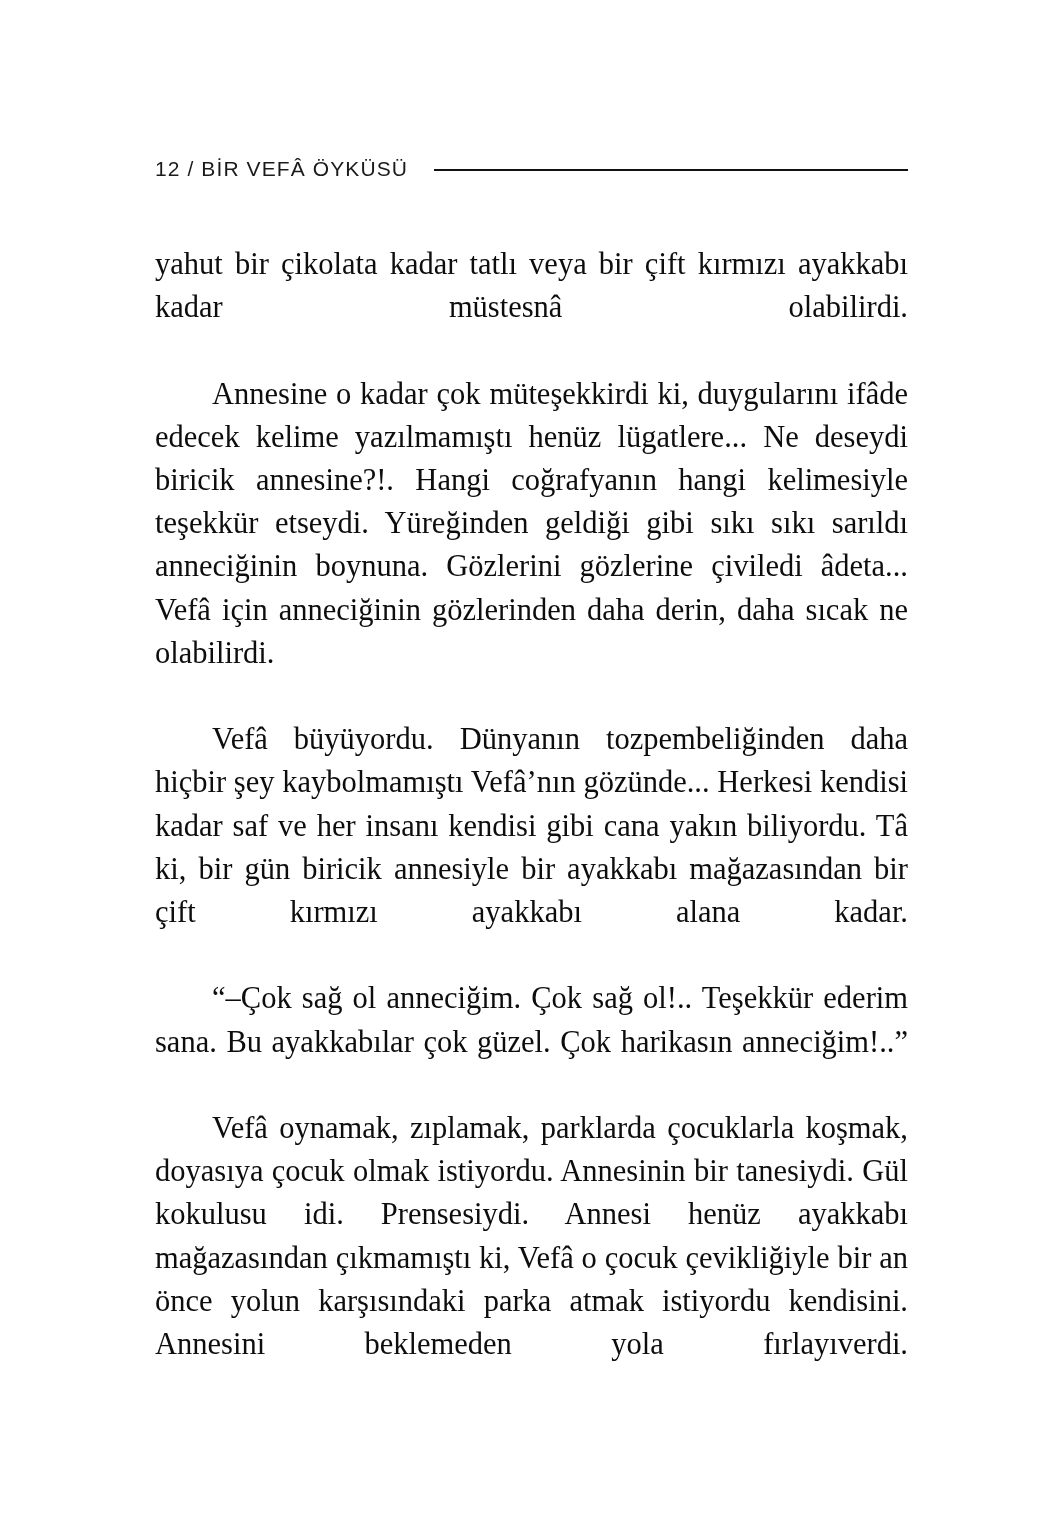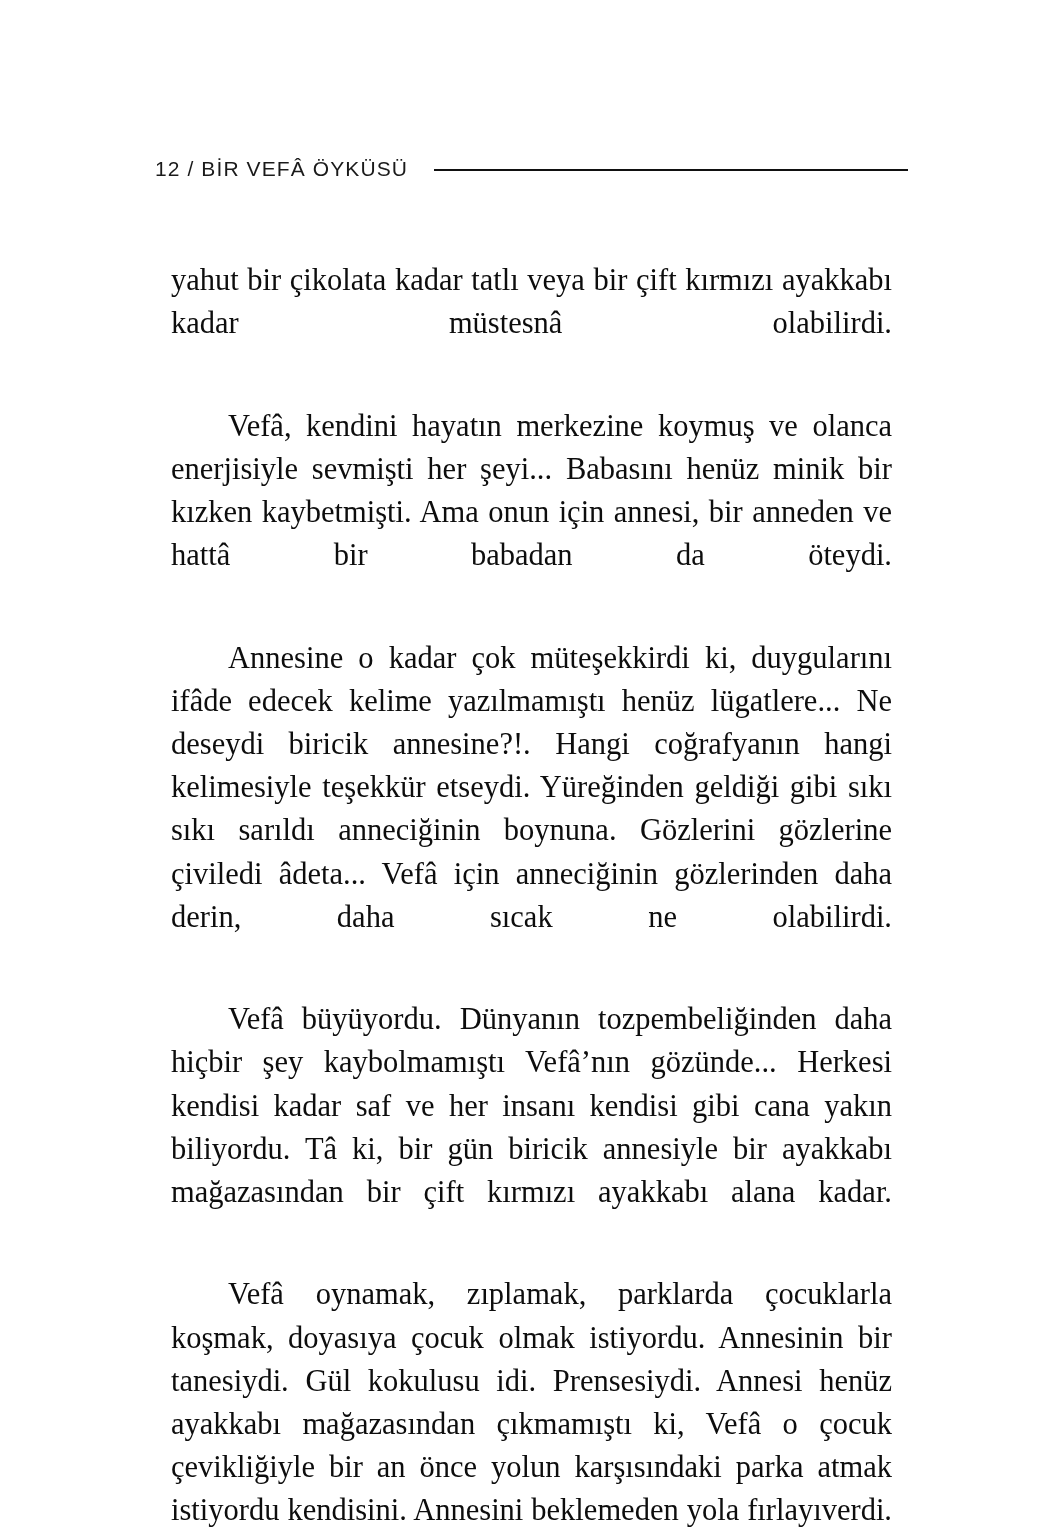--- a/index.html
+++ b/index.html
@@ -57,21 +57,21 @@
     font-size: 30.5px;
     line-height: 43.2px;
     color: #0d0d0d;
     text-align: justify;
     text-justify: inter-word;
     -webkit-hyphens: none;
     hyphens: none;
   }
 
   .body-text p {
-    margin: 16px;
+    margin: 0;
     text-indent: 57px;
     text-align: justify;
   }
 
   .body-text p.no-indent {
     text-indent: 0;
   }
 
   
   .body-text p:after {
@@ -85,19 +85,19 @@
 
 <div class="page">
 
   <div class="running-head">
     <span class="running-head-text">12 / BİR VEFÂ ÖYKÜSÜ</span>
     <span class="running-head-rule"></span>
   </div>
 
   <div class="body-text">
     <p class="no-indent">yahut bir çikolata kadar tatlı veya bir çift kırmızı ayakkabı kadar müstesnâ olabilirdi.</p>
-    <p>Vefâ, kendini hayatın merkezine koymuş ve olanca enerjisiyle sevmişti her şeyi... Babasını henüz minik bir kızken kaybetmişti. Ama onun için annesi, bir anneden ve hattâ bir babadan da öteydi.</p>
     <p>Annesine o kadar çok müteşekkirdi ki, duygularını ifâde edecek kelime yazılmamıştı henüz lügatlere... Ne deseydi biricik annesine?!. Hangi coğrafyanın hangi kelimesiyle teşekkür etseydi. Yüreğinden geldiği gibi sıkı sıkı sarıldı anneciğinin boynuna. Gözlerini gözlerine çiviledi âdeta... Vefâ için anneciğinin gözlerinden daha derin, daha sıcak ne olabilirdi.</p>
     <p>Vefâ büyüyordu. Dünyanın tozpembeliğinden daha hiçbir şey kaybolmamıştı Vefâ’nın gözünde... Herkesi kendisi kadar saf ve her insanı kendisi gibi cana yakın biliyordu. Tâ ki, bir gün biricik annesiyle bir ayakkabı mağazasından bir çift kırmızı ayakkabı alana kadar.</p>
+    <p>“–Çok sağ ol anneciğim. Çok sağ ol!.. Teşekkür ederim sana. Bu ayakkabılar çok güzel. Çok harikasın anneciğim!..”</p>
     <p>Vefâ oynamak, zıplamak, parklarda çocuklarla koşmak, doyasıya çocuk olmak istiyordu. Annesinin bir tanesiydi. Gül kokulusu idi. Prensesiydi. Annesi henüz ayakkabı mağazasından çıkmamıştı ki, Vefâ o çocuk çevikliğiyle bir an önce yolun karşısındaki parka atmak istiyordu kendisini. Annesini beklemeden yola fırlayıverdi.</p>
   </div>
 
 </div>
 
 </body></html>

